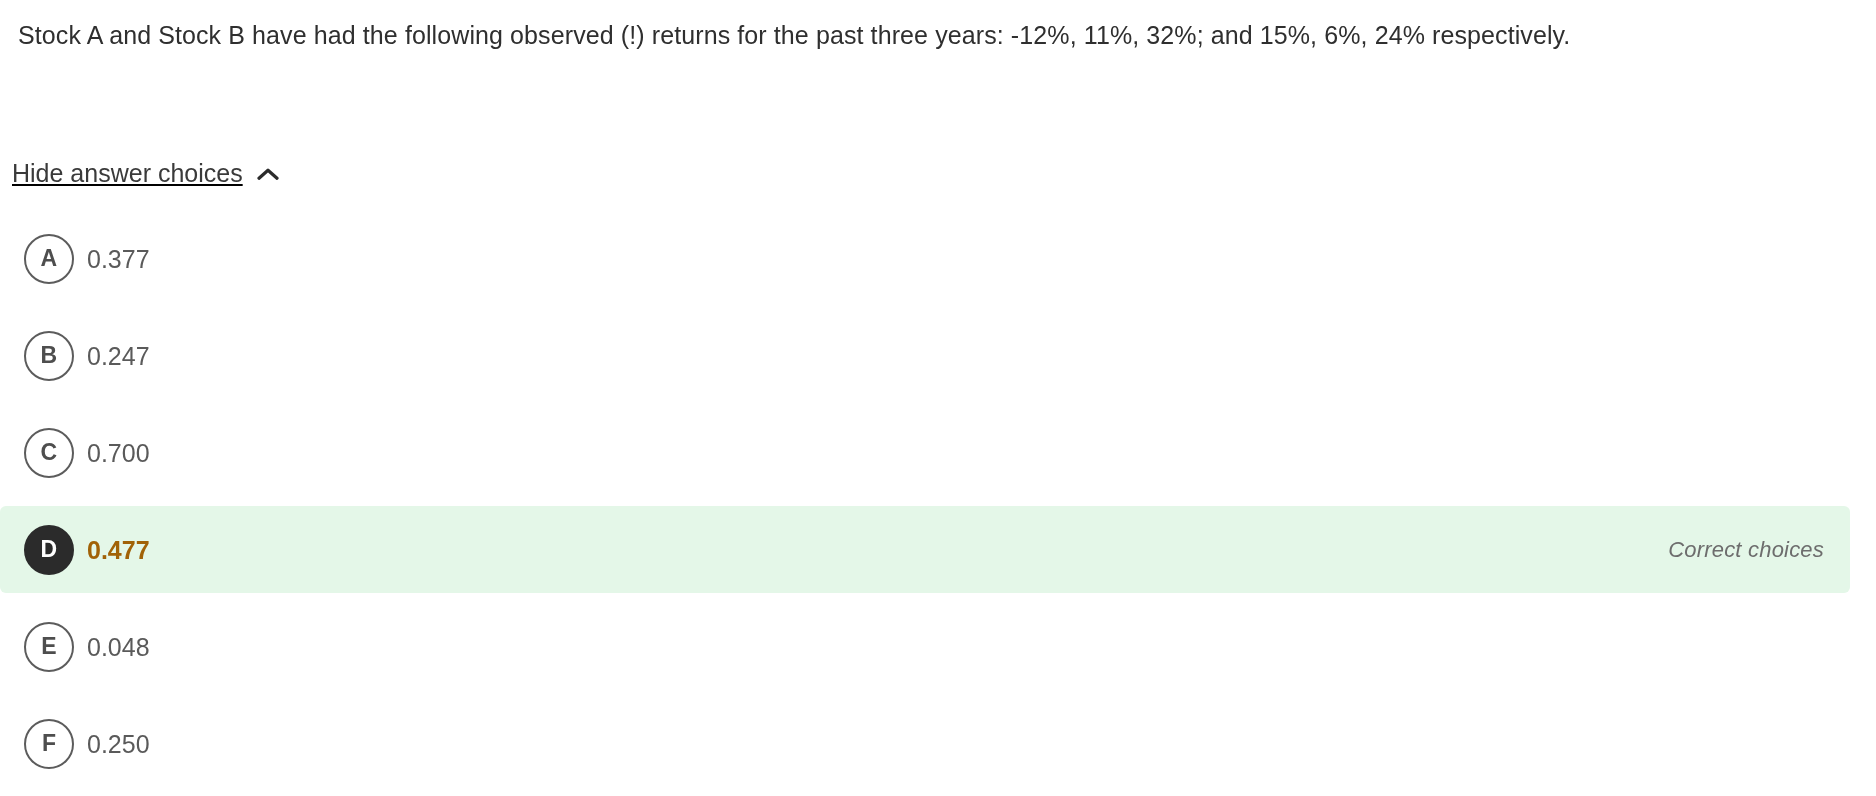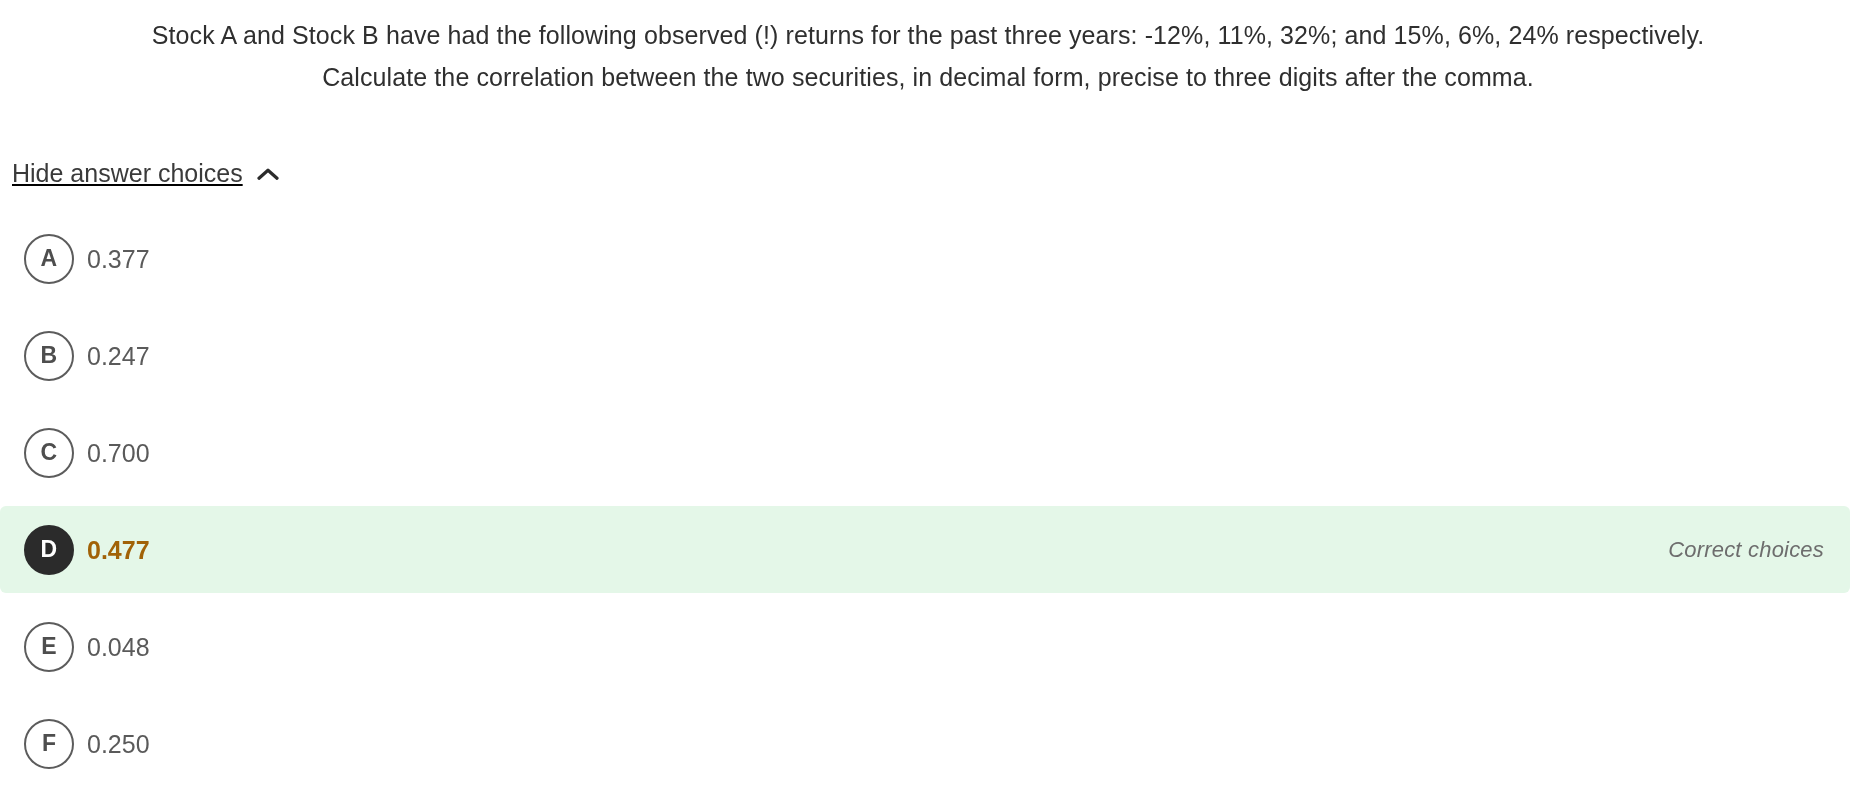--- a/index.html
+++ b/index.html
@@ -18,28 +18,27 @@
   .page {
     position: relative;
     width: 1876px;
     height: 796px;
     background: #ffffff;
   }
 
   
   .question {
     position: absolute;
-    left: 28px;
+    left: 18px;
     top: 14px;
     width: 1800px;
     font-size: 25px;
     line-height: 42px;
     color: #2f2f2f;
     letter-spacing: 0.1px;
-    text-align: center;
   }
   .question p {
     margin: 0;
   }
 
   
   .toggle-row {
     position: absolute;
     left: 12px;
     top: 158px;
@@ -124,21 +123,20 @@
     letter-spacing: 0.2px;
   }
 </style>
 </head>
 <body>
 
 <div class="page">
 
   <div class="question">
     <p>Stock A and Stock B have had the following observed (!) returns for the past three years: -12%, 11%, 32%; and 15%, 6%, 24% respectively.</p>
-    <p>Calculate the correlation between the two securities, in decimal form, precise to three digits after the comma.</p>
   </div>
 
   <div class="toggle-row">
     <span class="toggle-label">Hide answer choices</span>
     <span class="chevron-up">
       <svg width="22" height="14" viewBox="0 0 22 14" aria-hidden="true">
         <path d="M2 11.2 L11 3.2 L20 11.2" fill="none" stroke="#2b2b2b" stroke-width="3.2" stroke-linecap="round" stroke-linejoin="round"></path>
       </svg>
     </span>
   </div>

